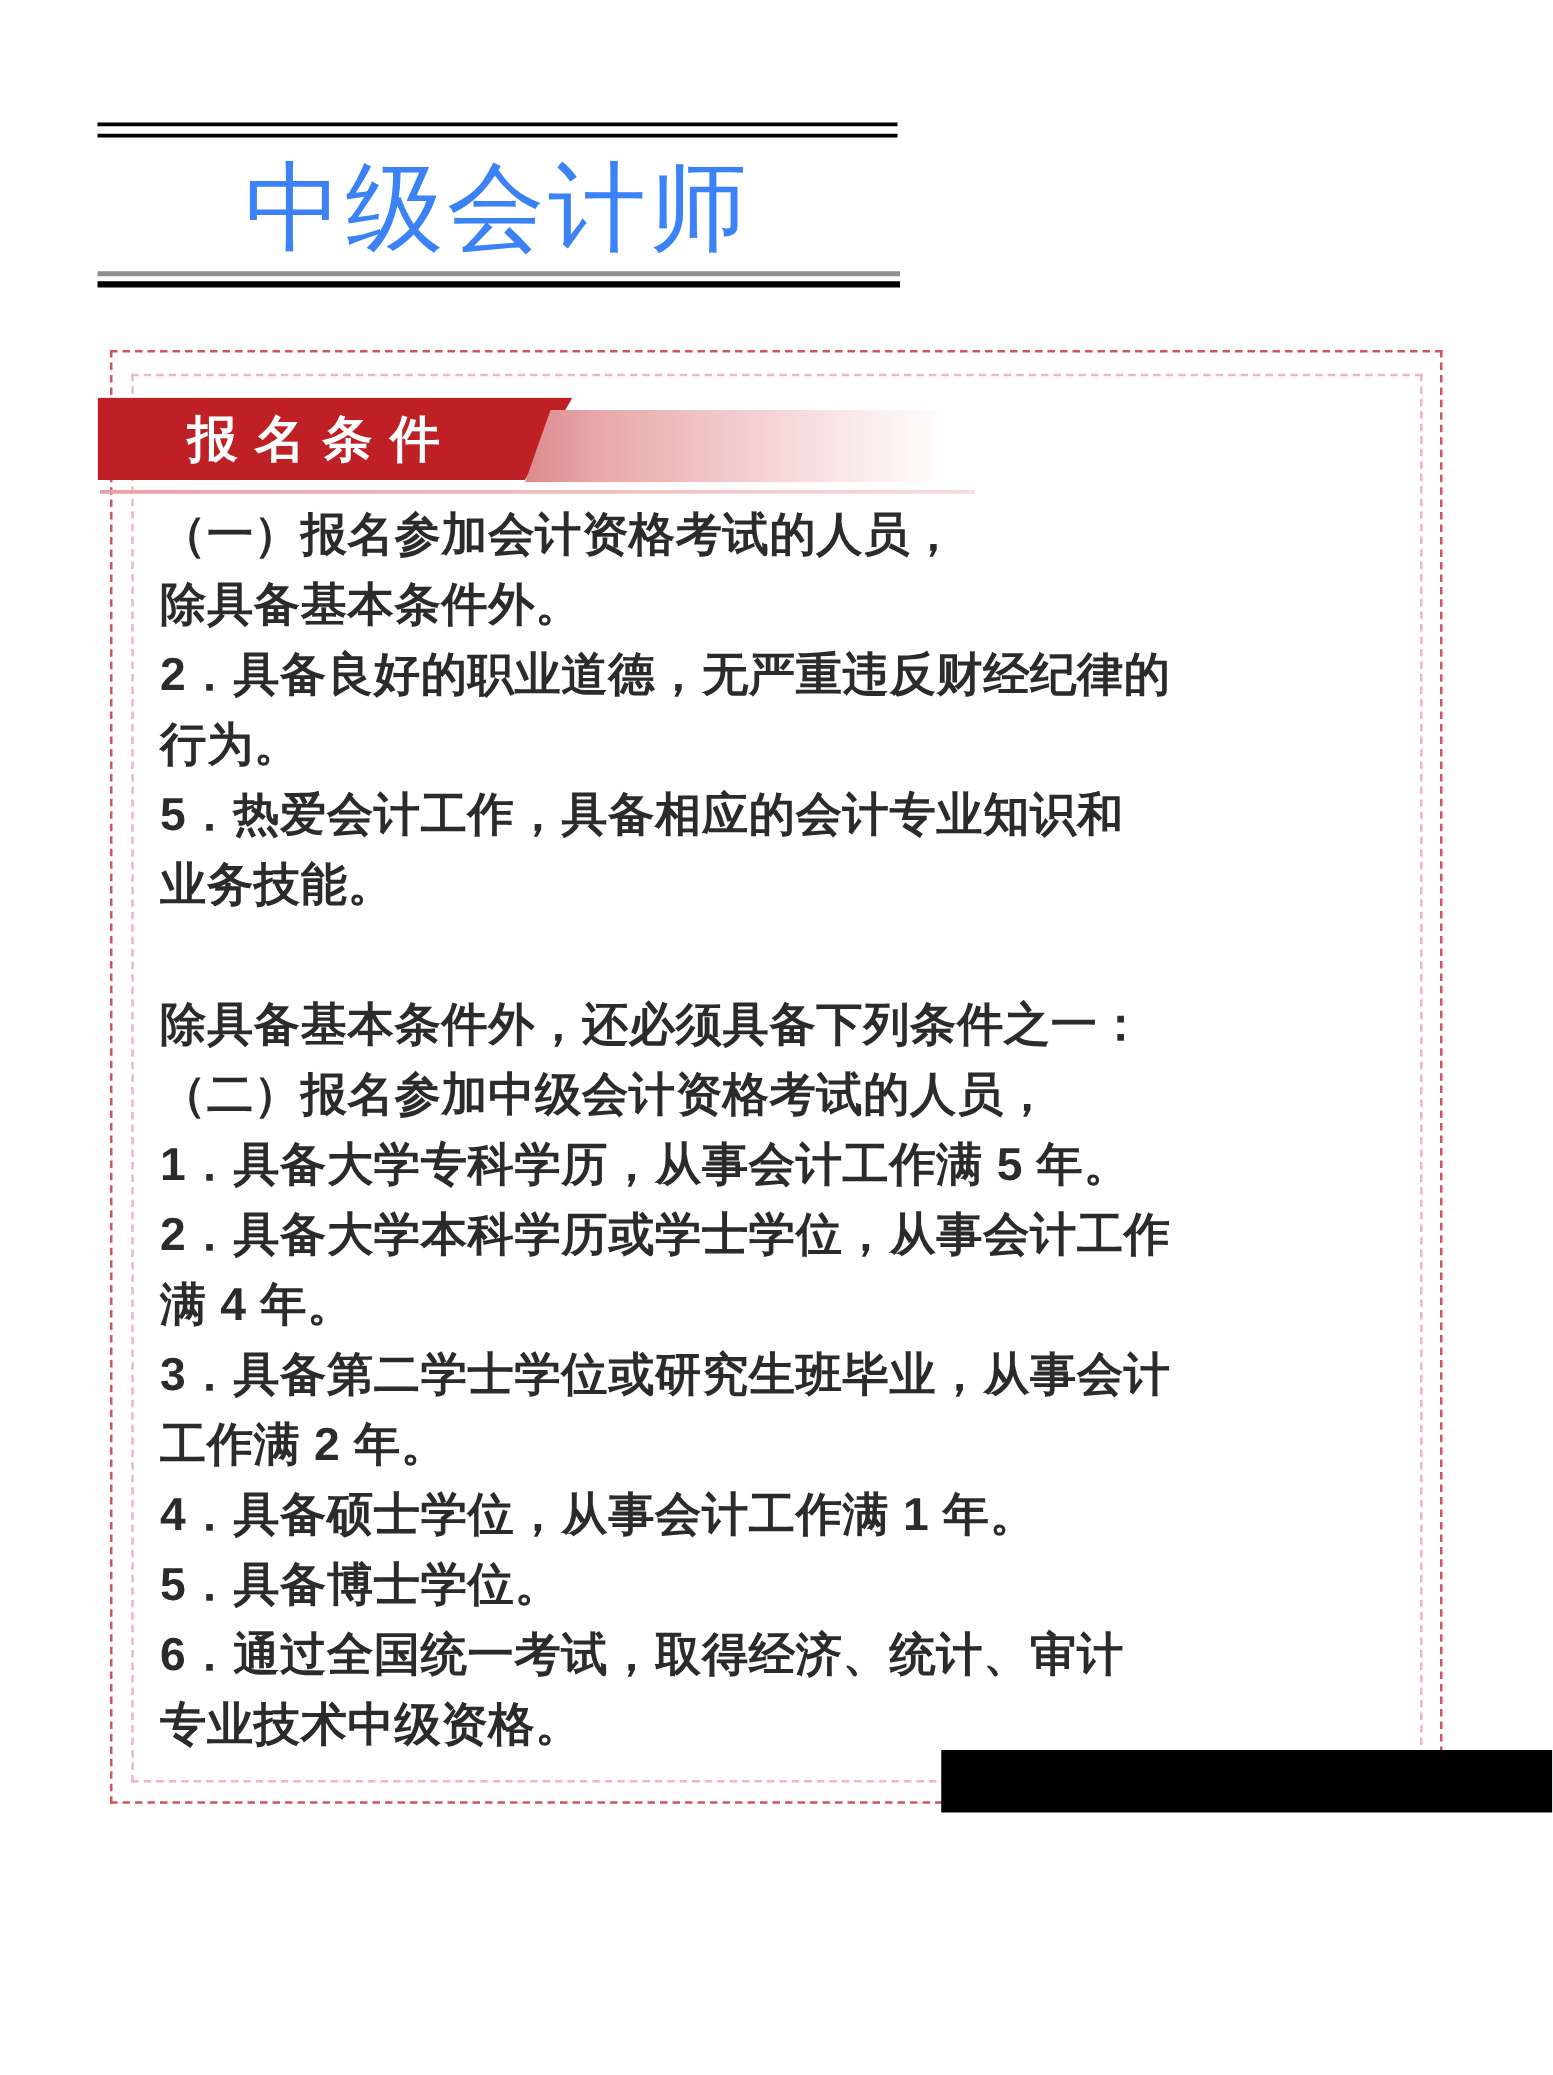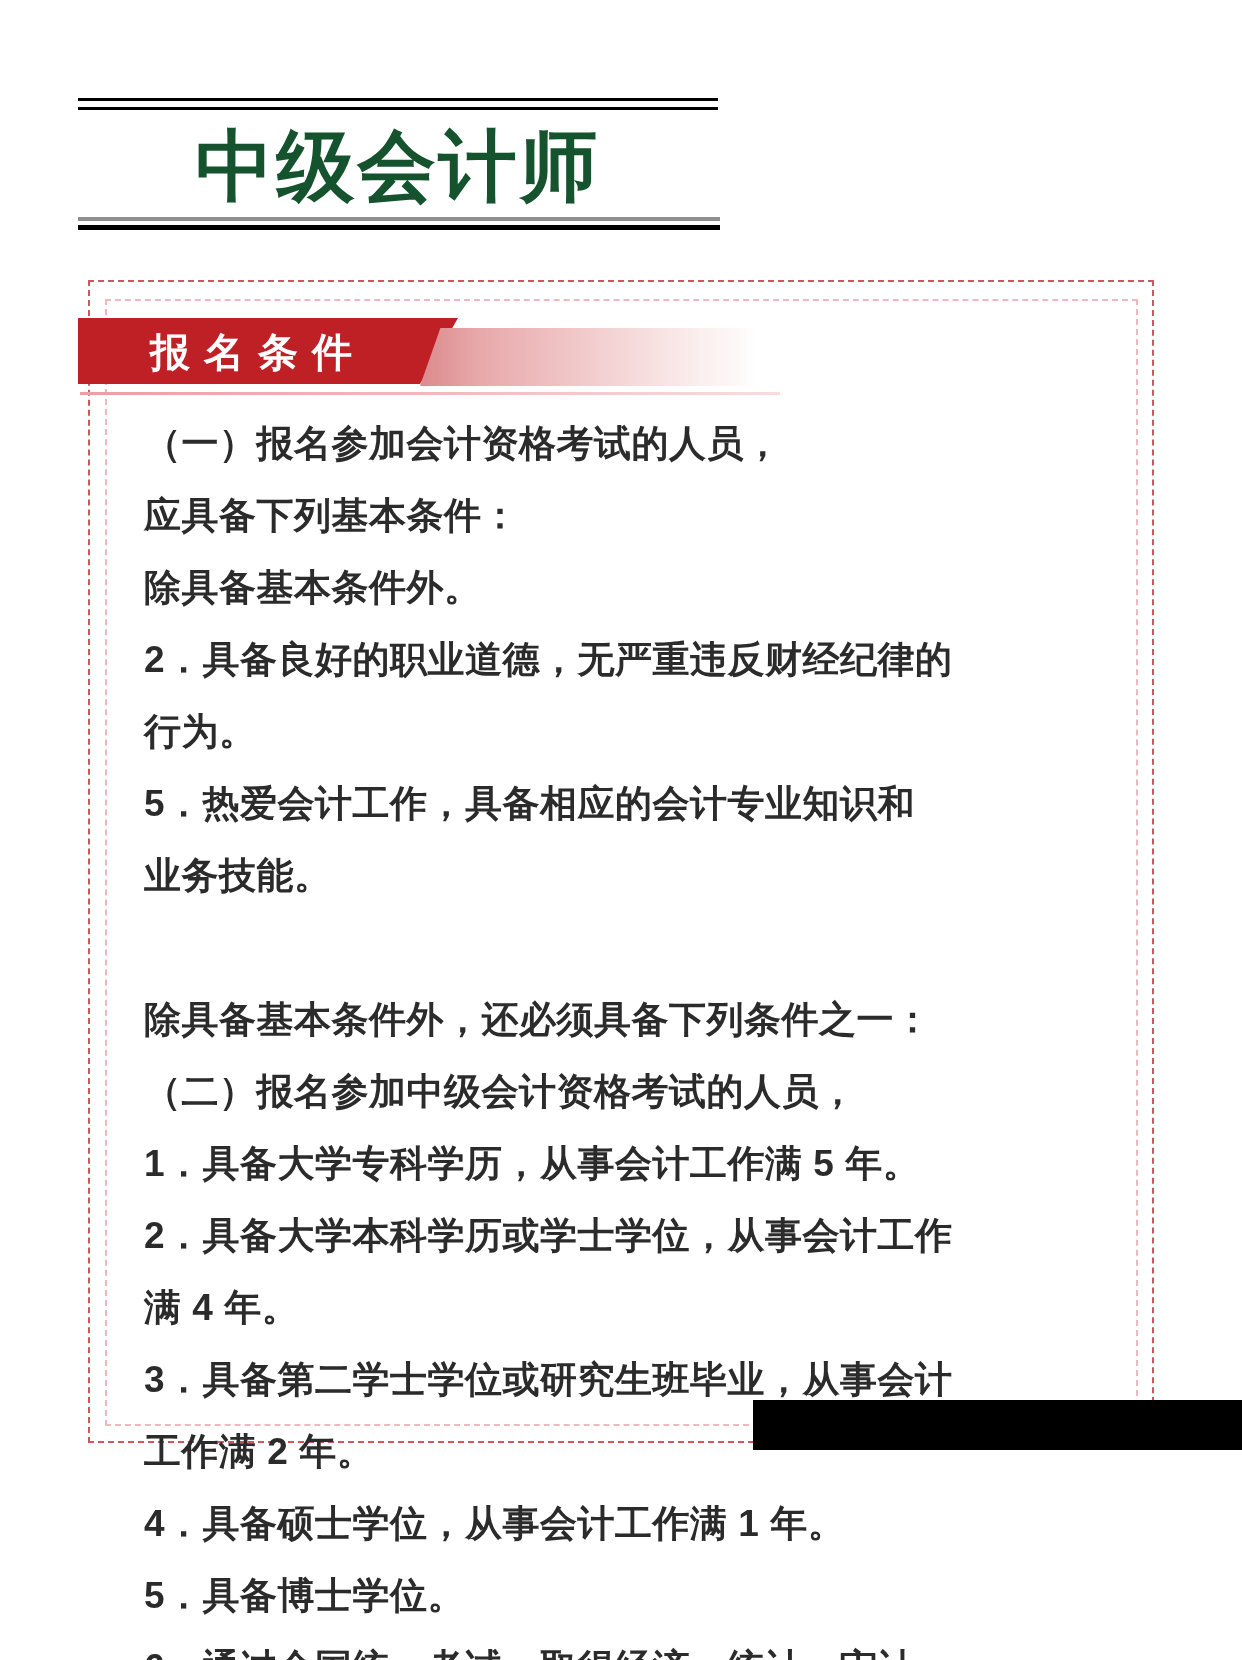--- a/index.html
+++ b/index.html
@@ -28,23 +28,23 @@
     position: absolute;
     left: 78px; top: 107px;
     width: 640px; height: 3px;
     background: #000000;
   }
   .title {
     position: absolute;
     left: 78px; top: 118px;
     width: 640px;
     text-align: center;
-    color: #14532d;
+    color: #3b82f6;
     font-size: 78px;
-    font-weight: 700;
+    font-weight: 400;
     letter-spacing: 3px;
     line-height: 96px;
     white-space: nowrap;
   }
   .rule-bot-1 {
     position: absolute;
     left: 78px; top: 217px;
     width: 642px; height: 4px;
     background: #8f8f8f;
   }
@@ -110,21 +110,21 @@
   .body-text {
     position: absolute;
     left: 128px; top: 400px;
     width: 950px;
     color: #2b2b2b;
     font-size: 37px;
     font-weight: 700;
     line-height: 56px;
     letter-spacing: 0.5px;
   }
-  .body-text p { margin: 16px; white-space: nowrap; }
+  .body-text p { margin: 0; white-space: nowrap; }
   .body-text .gap { height: 56px; }
 
   
   .redaction {
     position: absolute;
     left: 753px; top: 1400px;
     width: 489px; height: 50px;
     background: #000000;
   }
 </style>
@@ -144,21 +144,20 @@
 
   <div class="banner-wrap">
     <div class="banner-solid"></div>
     <div class="banner-fade"></div>
     <div class="banner-label">报名条件</div>
   </div>
   <div class="banner-underline"></div>
 
   <div class="body-text">
     <p>（一）报名参加会计资格考试的人员，</p>
-    <p>应具备下列基本条件：</p>
     <p>除具备基本条件外。</p>
     <p>2．具备良好的职业道德，无严重违反财经纪律的</p>
     <p>行为。</p>
     <p>5．热爱会计工作，具备相应的会计专业知识和</p>
     <p>业务技能。</p>
 
     <div class="gap"></div>
 
     <p>除具备基本条件外，还必须具备下列条件之一：</p>
     <p>（二）报名参加中级会计资格考试的人员，</p>

